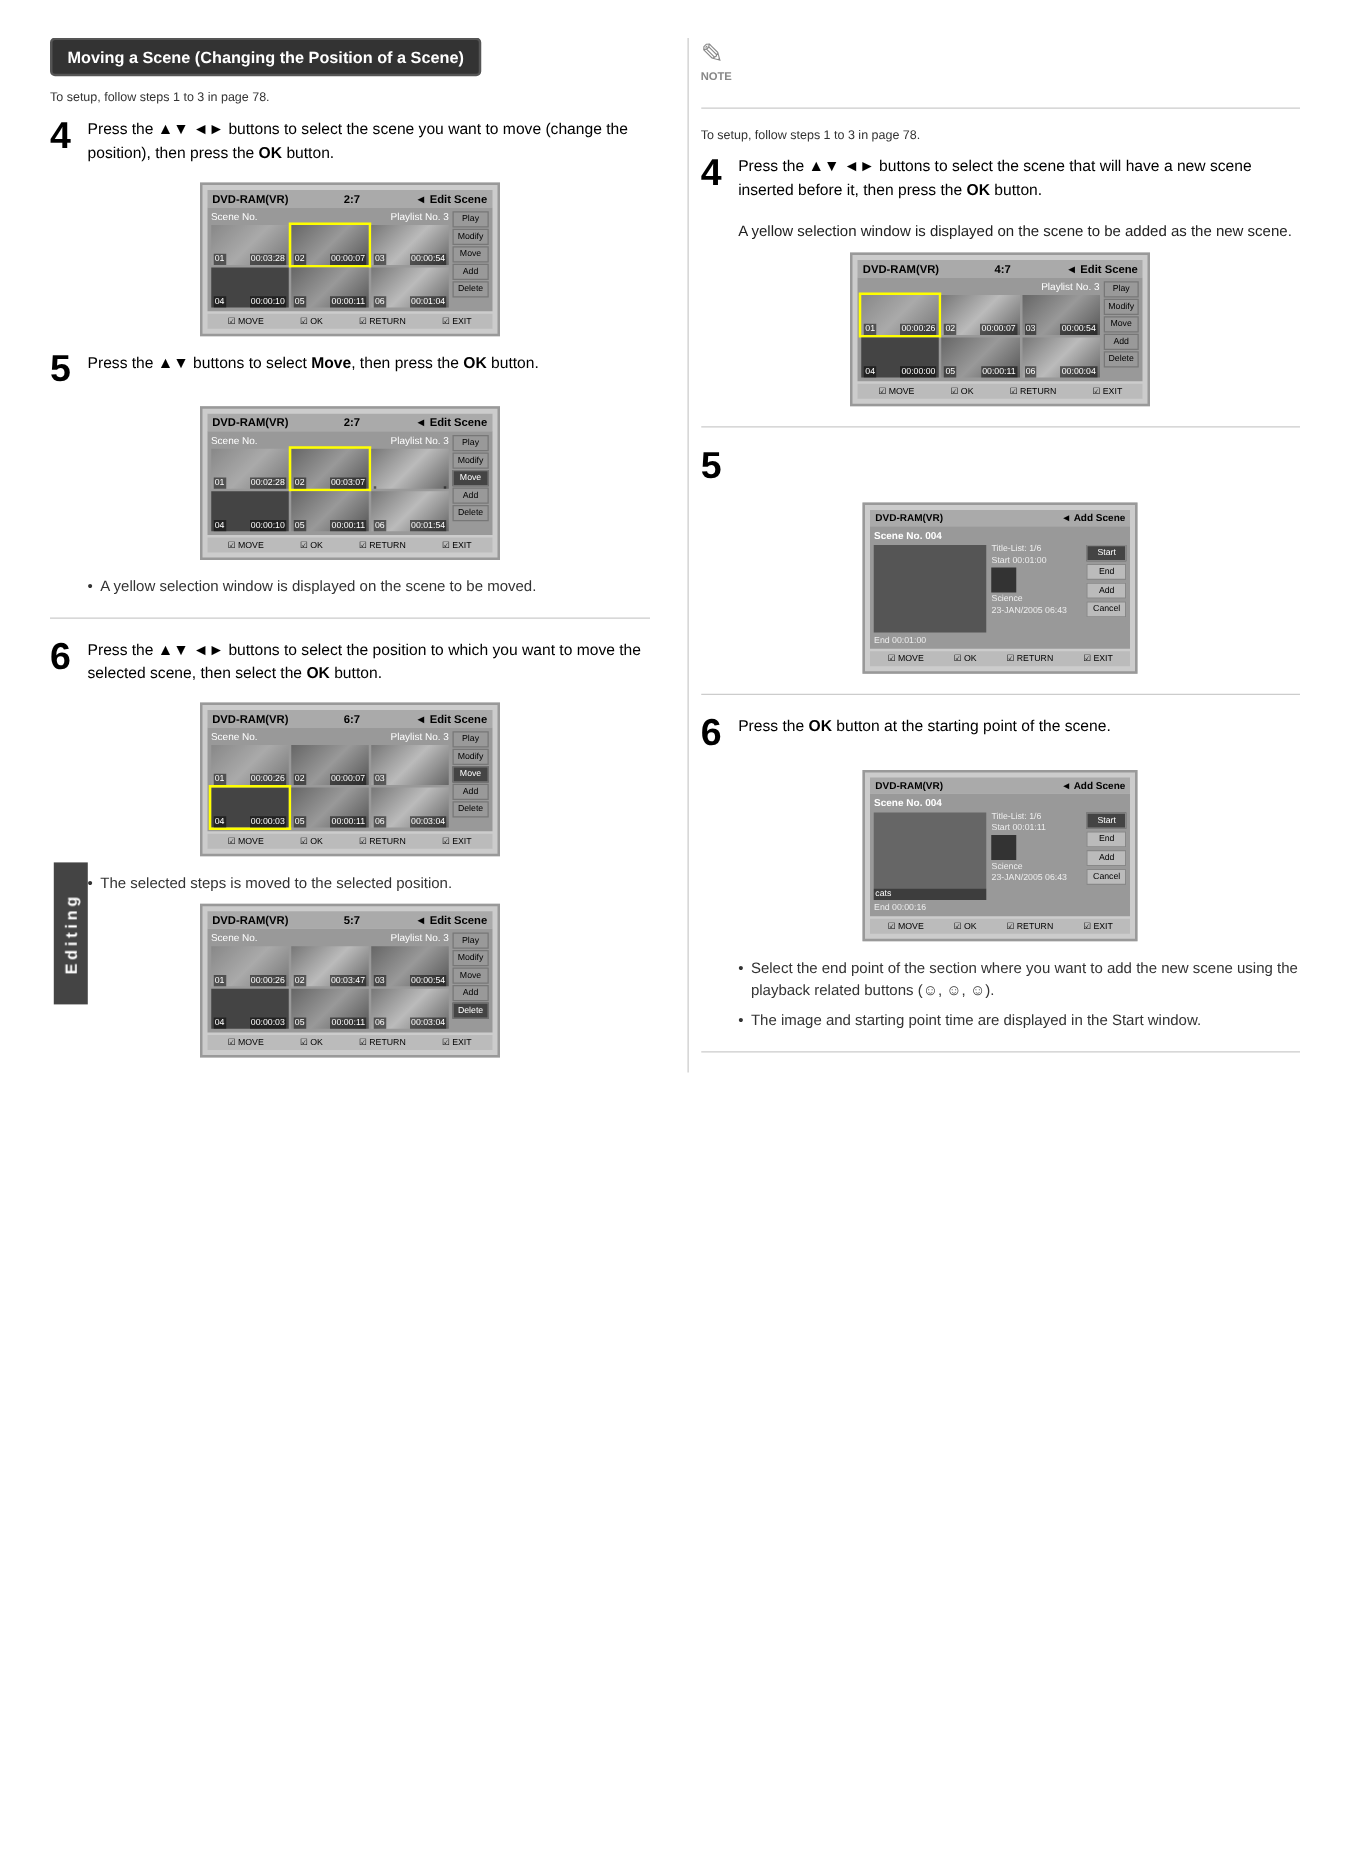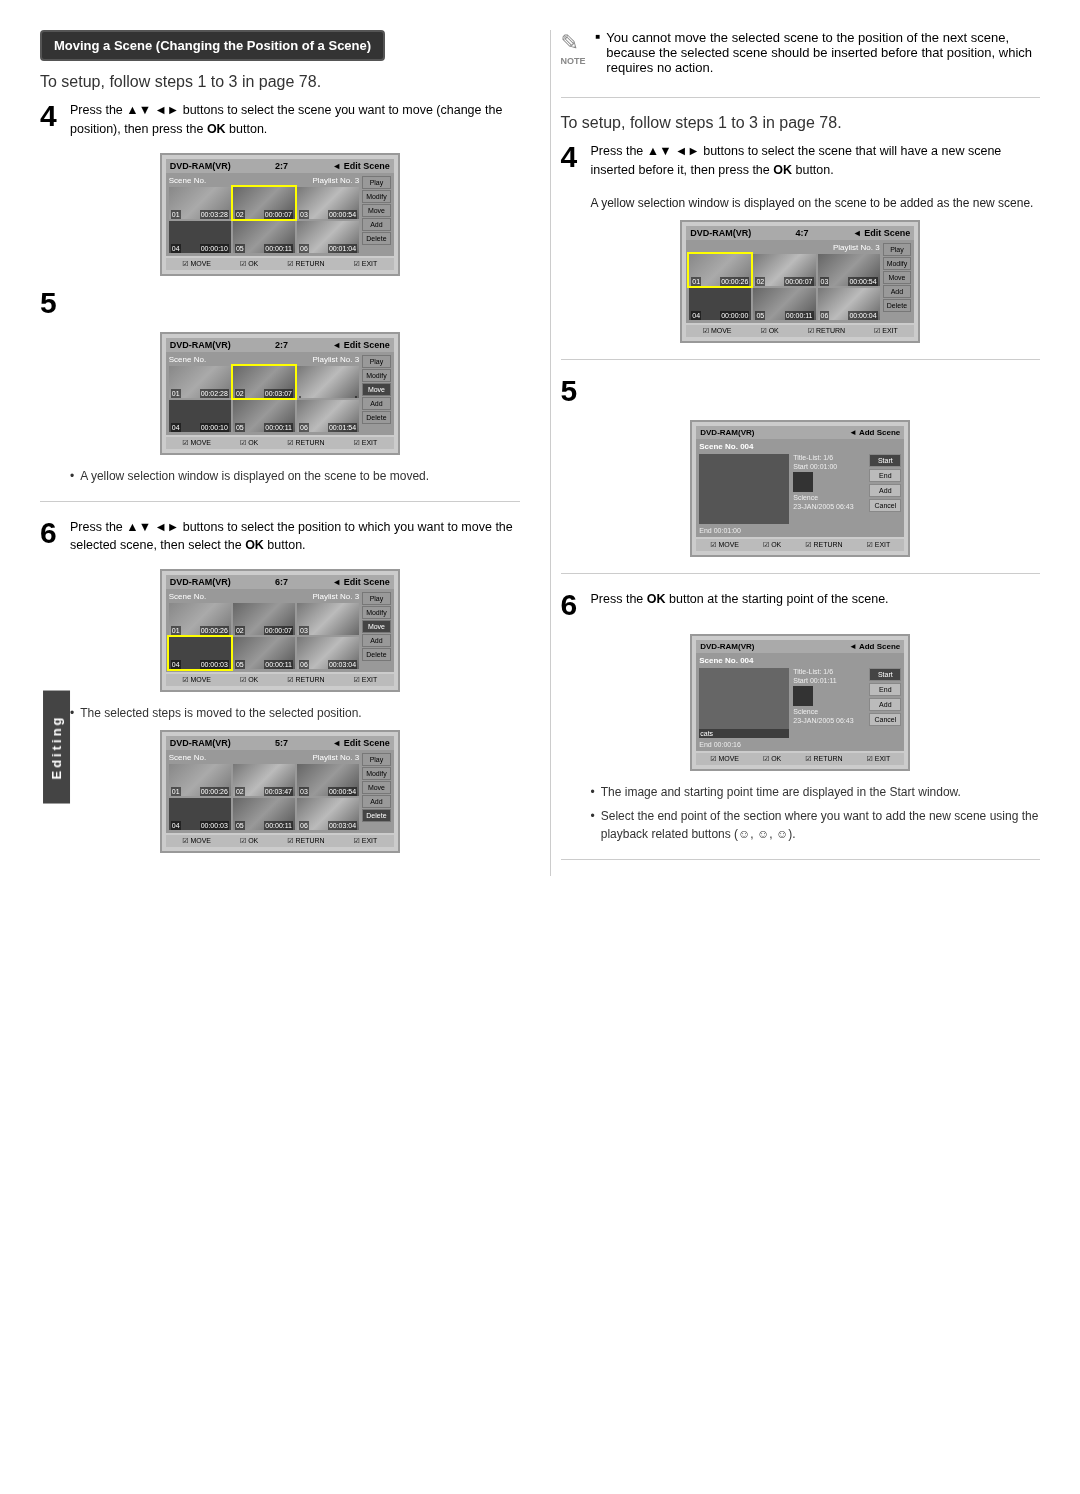--- a/index.html
+++ b/index.html
@@ -48,21 +48,21 @@
       font-weight: bold;
       font-size: 15px;
       padding: 7px 14px;
       border-radius: 4px;
       margin-bottom: 12px;
       display: inline-block;
       width: 100%;
     }
 
     .setup-text {
-      font-size: 16px;
+      font-size: 10px;
       margin-bottom: 10px;
       color: #333;
     }
 
     .step-block {
       display: flex;
       gap: 8px;
       margin-bottom: 14px;
       align-items: flex-start;
     }
@@ -377,20 +377,23 @@
           <span>☑ MOVE</span>
           <span>☑ OK</span>
           <span>☑ RETURN</span>
           <span>☑ EXIT</span>
         </div>
       </div>
 
       
       <div class="step-block">
         <div class="step-number">5</div>
+        <div class="step-text">
+          Press the ▲▼ buttons to select <b>Move</b>, then press the <b>OK</b> button.
+        </div>
       </div>
 
       
       <div class="dvd-screen">
         <div class="dvd-header">
           <span>DVD-RAM(VR)</span>
           <span>2:7</span>
           <span>◄ Edit Scene</span>
         </div>
         <div style="background:#999; padding:3px; display:flex; gap:3px;">
@@ -607,23 +610,20 @@
 
     <div class="right-col">
 
       
       <div class="note-block">
         <div>
           <div style="font-size:22px; color:#888;">✎</div>
           <div class="note-label">NOTE</div>
         </div>
         <div>
-          <div class="note-item">
-            <span>You cannot move the selected scene to the position of the next scene, because the selected scene should be inserted before that position, which requires no action.</span>
-          </div>
         </div>
       </div>
 
       
 
       <p class="setup-text">To setup, follow steps 1 to 3 in page 78.</p>
 
       
       <div class="step-block">
         <div class="step-number">4</div>
@@ -789,21 +789,21 @@
           </div>
         </div>
         <div class="dvd-footer">
           <span>☑ MOVE</span>
             <span>☑ OK</span>
             <span>☑ RETURN</span>
             <span>☑ EXIT</span>
         </div>
       </div>
 
+      <div class="bullet-note">Select the end point of the section where you want to add the new scene using the playback related buttons (☺, ☺, ☺).</div>
       <div class="bullet-note">The image and starting point time are displayed in the Start window.</div>
-      <div class="bullet-note">Select the end point of the section where you want to add the new scene using the playback related buttons (☺, ☺, ☺).</div>
 
       <hr class="divider-line">
 
     </div>
   </div>
 
 </div>
 
 </body></html>

